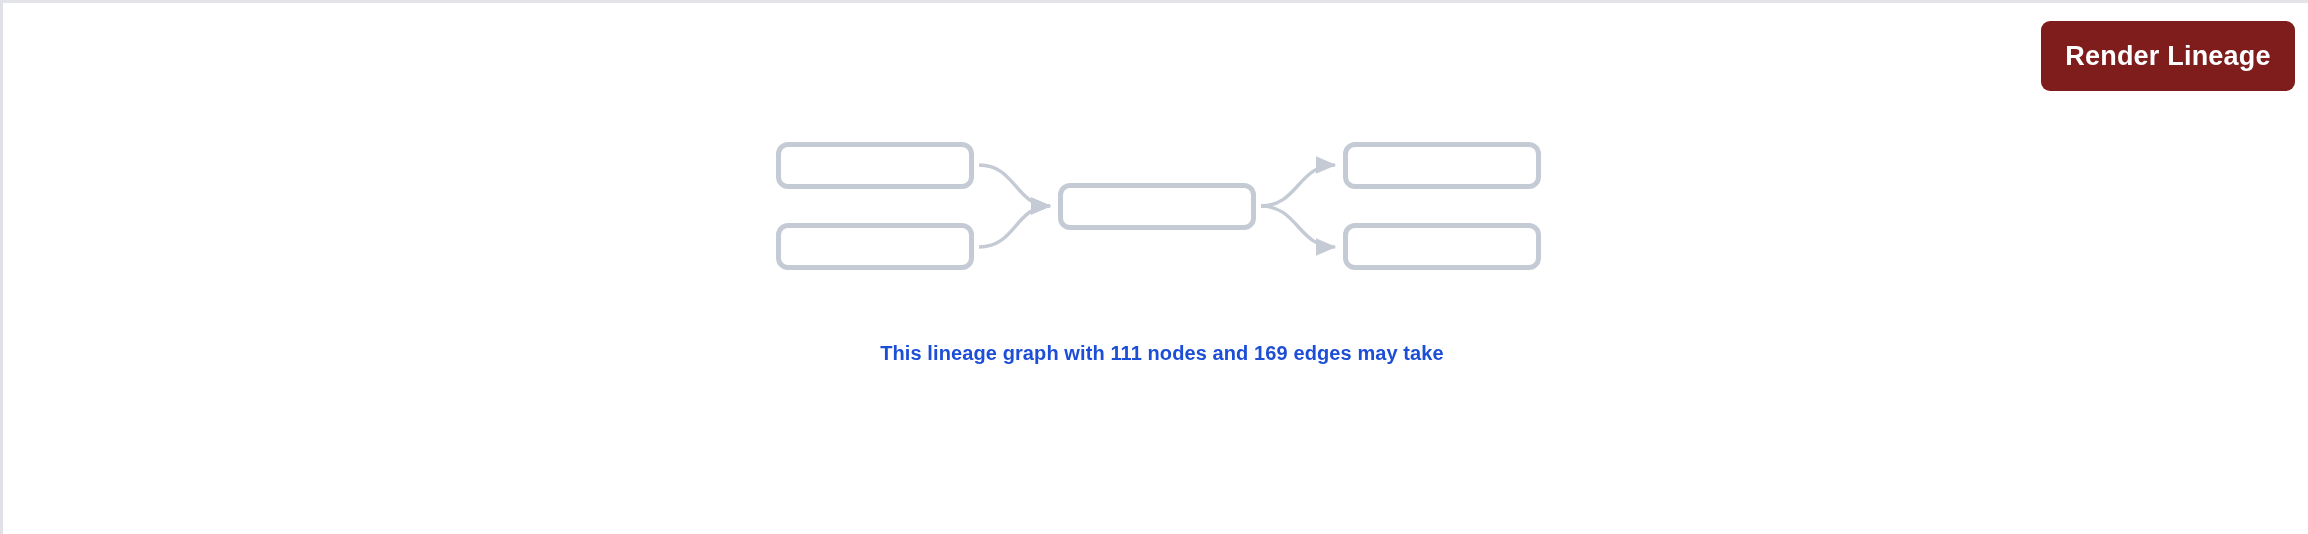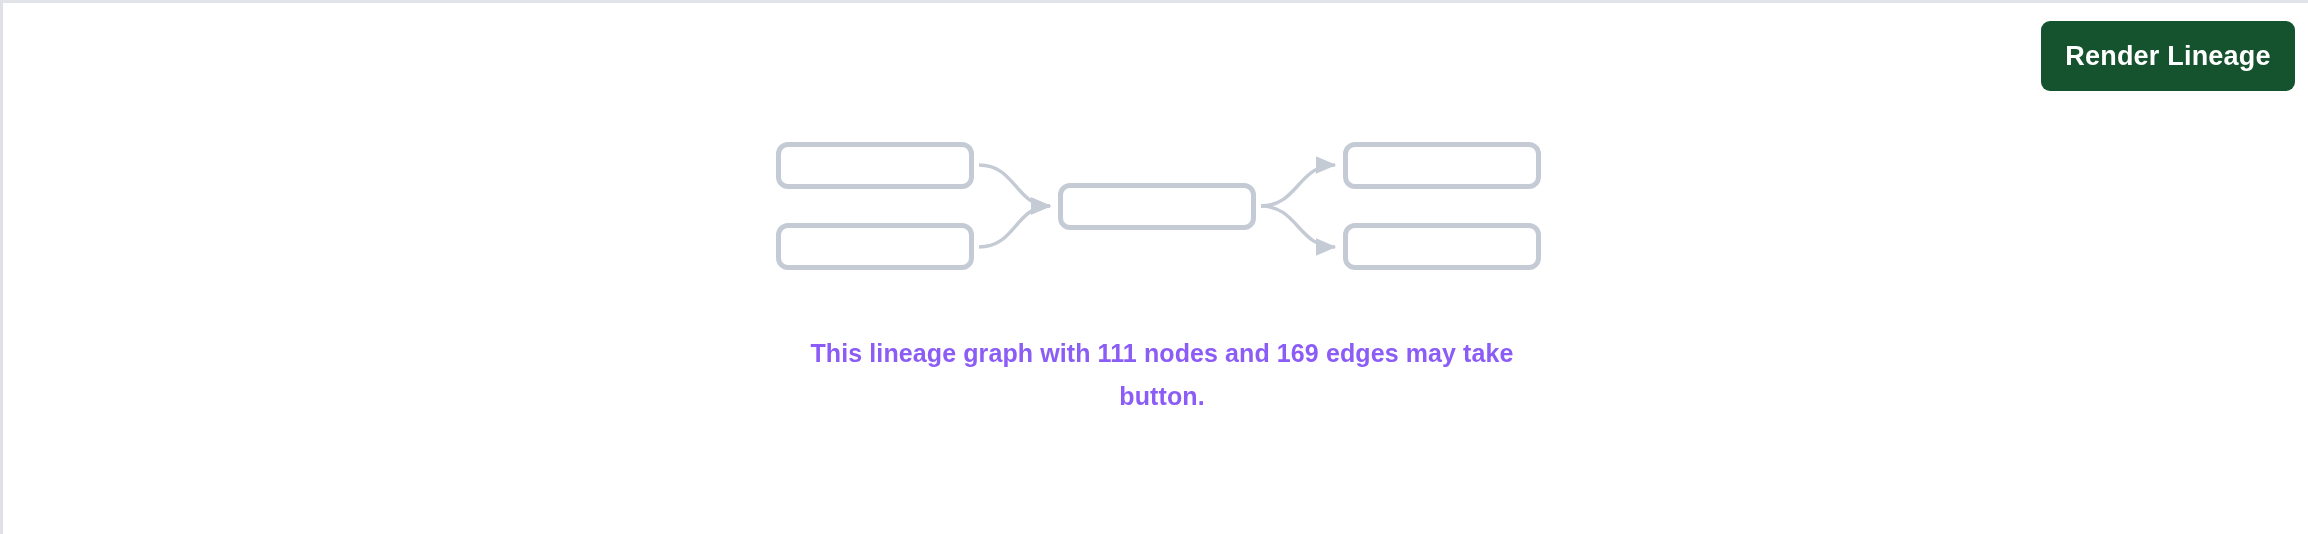--- a/index.html
+++ b/index.html
@@ -22,21 +22,21 @@
     overflow: hidden;
   }
 
   
   #render-lineage-button {
     position: absolute;
     left: 2038px;
     top: 18px;
     width: 254px;
     height: 70px;
-    background: #14532d;
+    background: #7f1d1d;
     color: #ffffff;
     border: none;
     border-radius: 9px;
     font-family: "Liberation Sans", sans-serif;
     font-size: 27px;
     font-weight: bold;
     letter-spacing: 0.2px;
     cursor: pointer;
     display: flex;
     align-items: center;
@@ -69,23 +69,23 @@
 
   #graph-edges { position: absolute; left: 0; top: 0; width: 2308px; height: 534px; }
 
   
   #lineage-warning-message {
     position: absolute;
     left: 754px;
     top: 329px;
     width: 810px;
     text-align: center;
-    color: #8b5cf6;
+    color: #1d4ed8;
     font-family: "Liberation Sans", sans-serif;
-    font-size: 25px;
+    font-size: 20px;
     font-weight: bold;
     line-height: 43px;
     letter-spacing: 0.1px;
   }
   #lineage-warning-message span { display: block; }
 </style>
 </head>
 <body>
 
 <div id="app">
@@ -116,16 +116,15 @@
 
     <div class="graph-node" id="graph-node-center"></div>
 
     <div class="graph-node" id="graph-node-target-1"></div>
 
     <div class="graph-node" id="graph-node-target-2"></div>
   </div>
 
   <div id="lineage-warning-message">
     <span>This lineage graph with 111 nodes and 169 edges may take</span>
-    <span>button.</span>
   </div>
 
 </div>
 
 </body></html>

